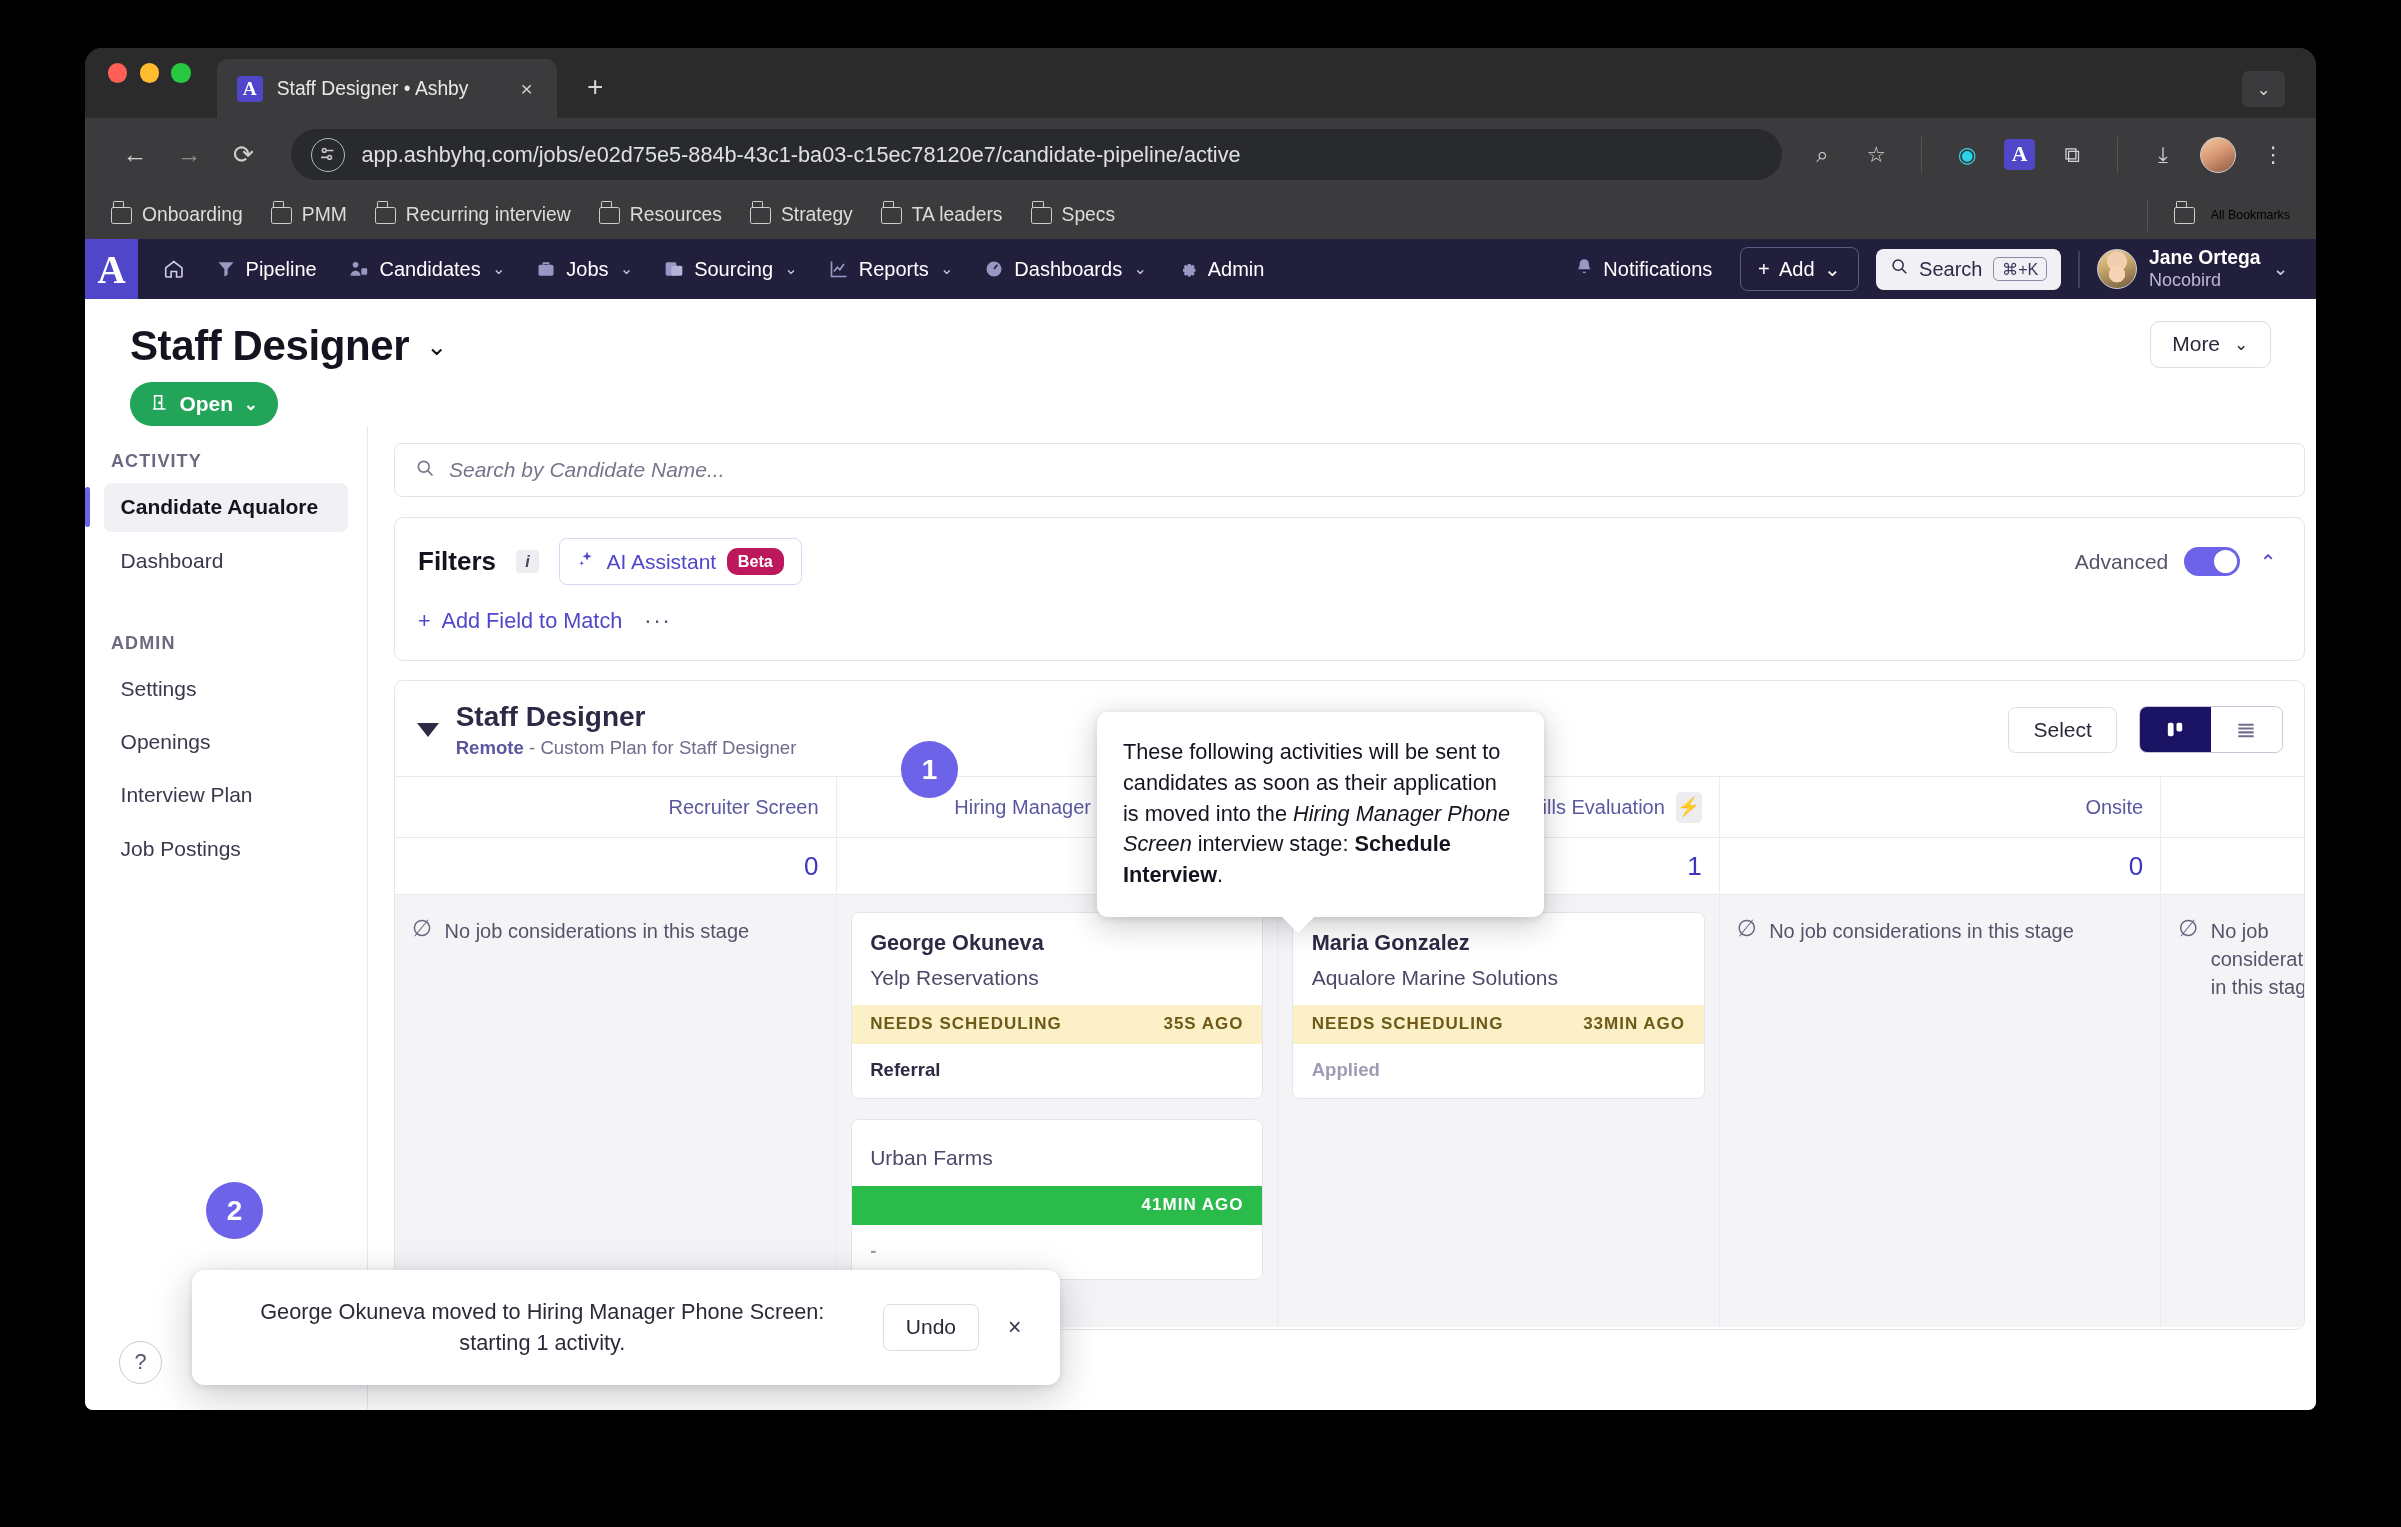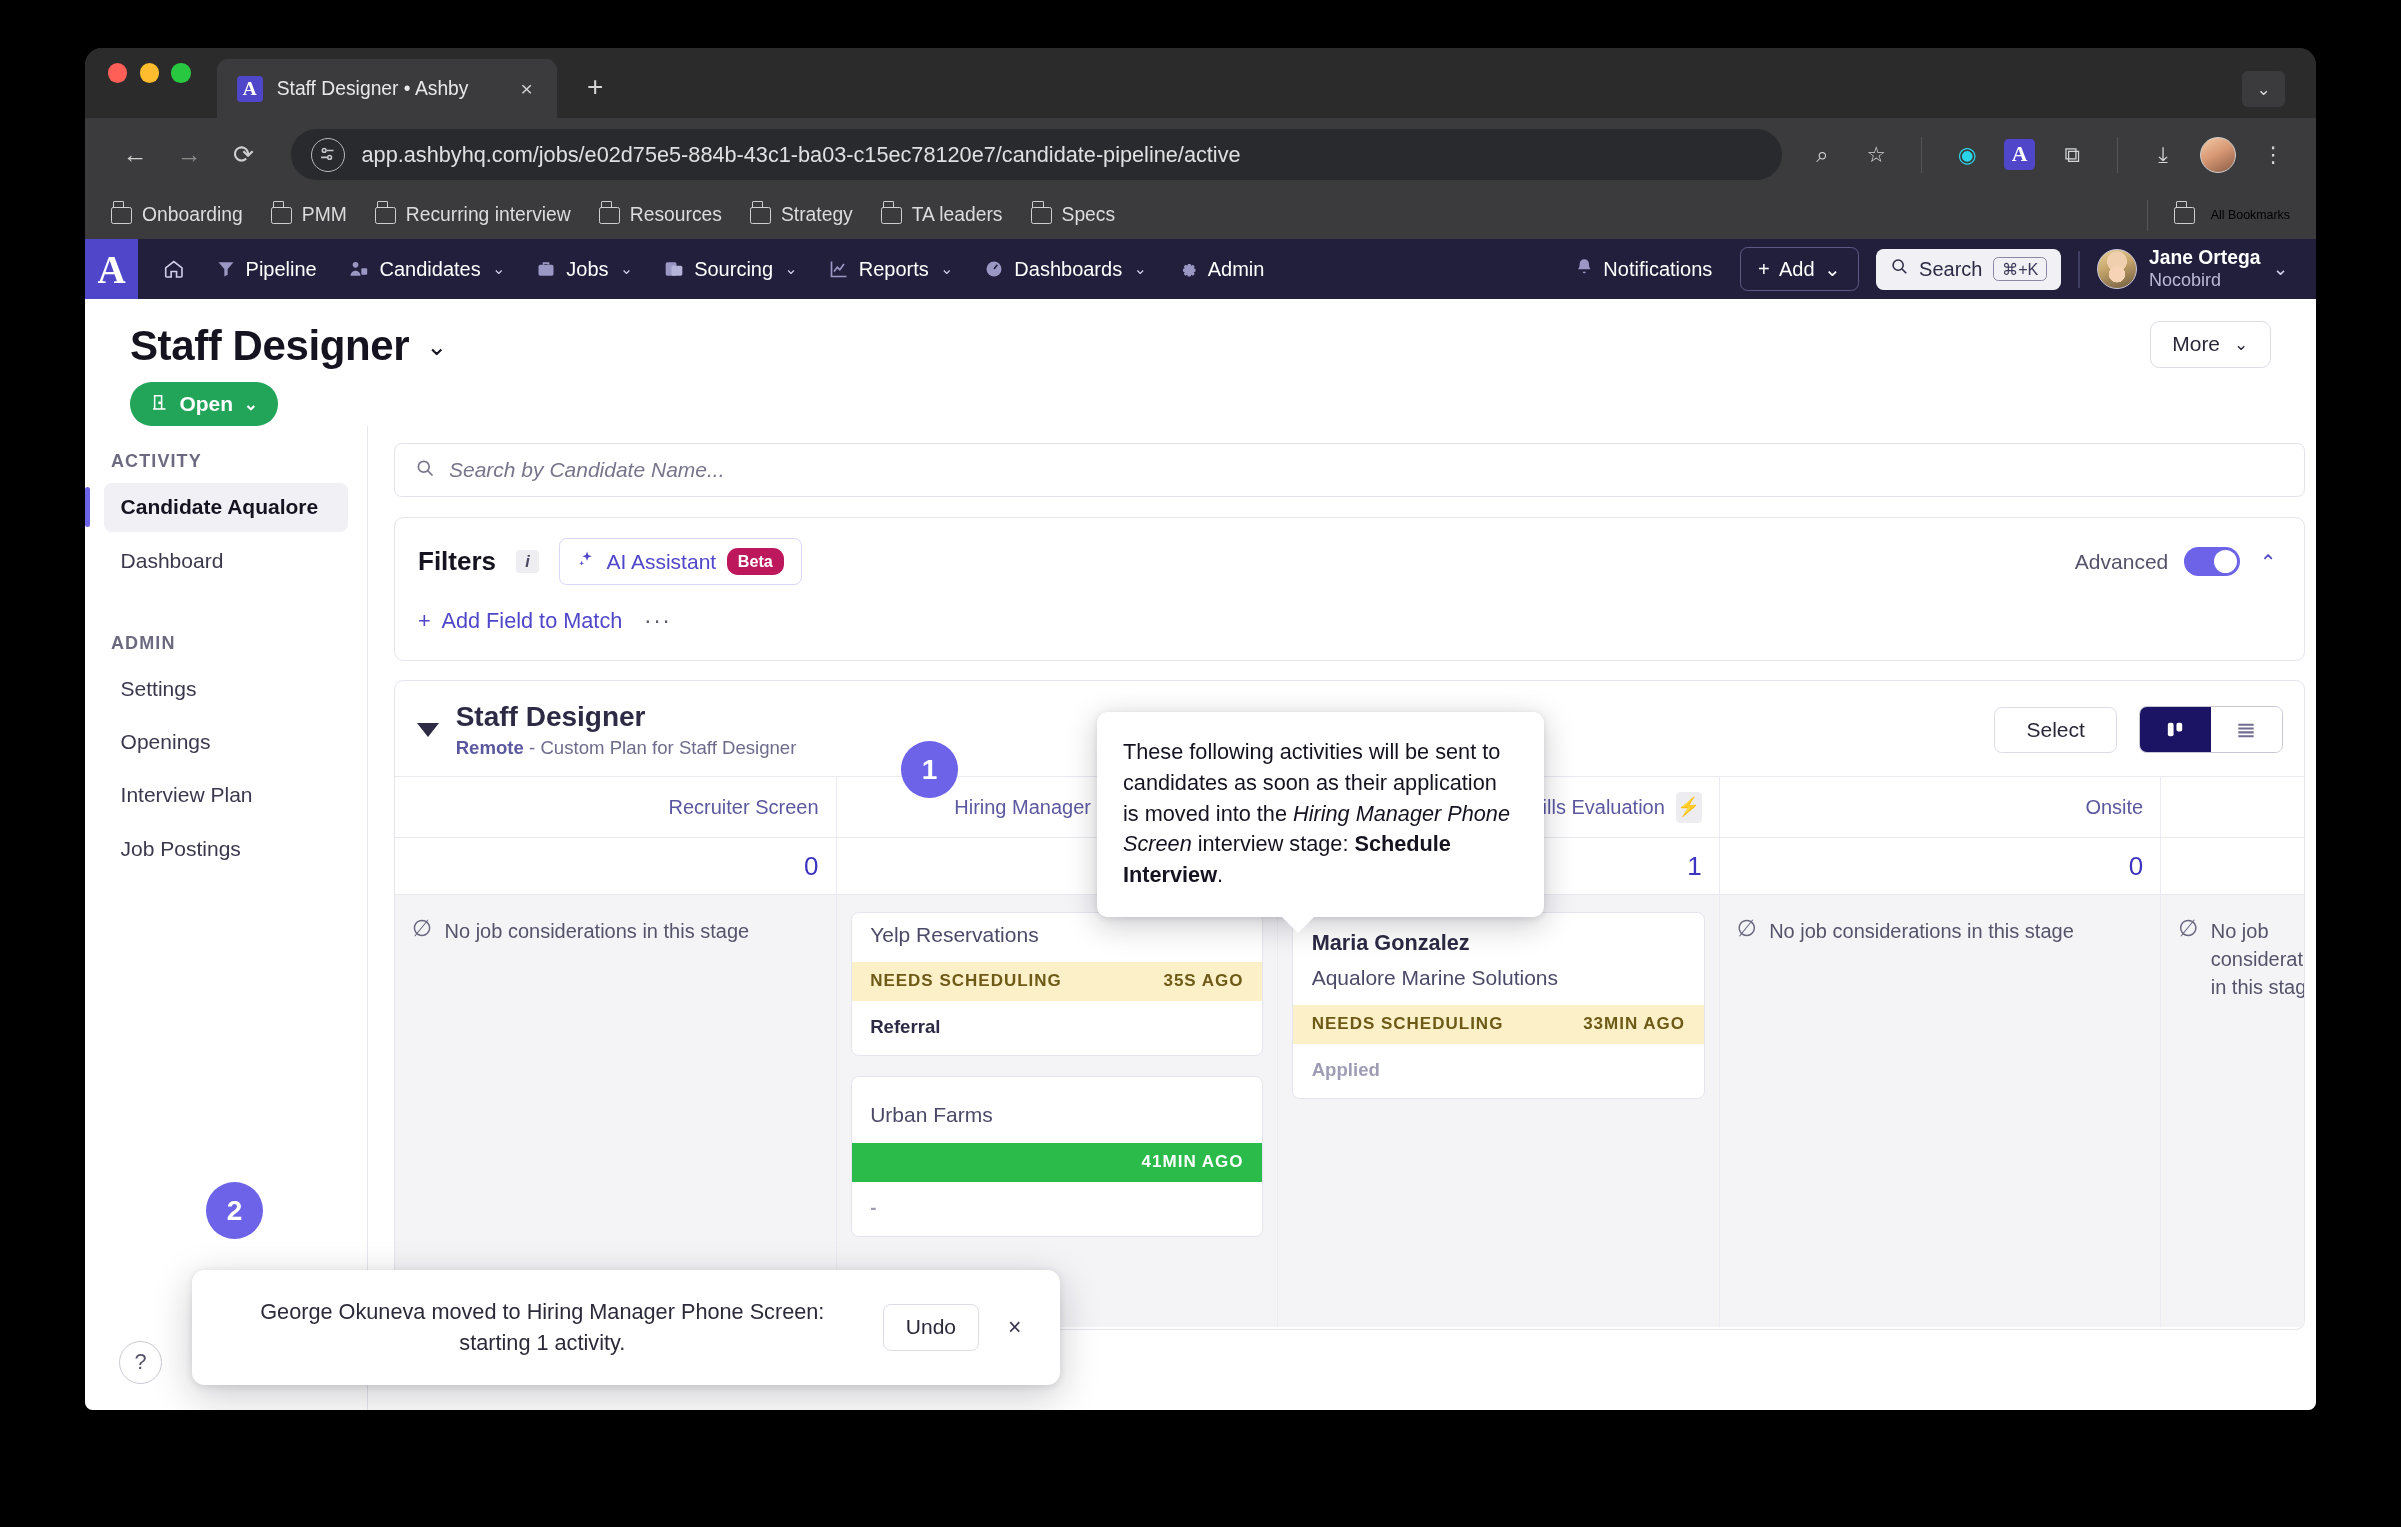--- a/index.html
+++ b/index.html
@@ -415,21 +415,21 @@
     border-right: 11.6px solid transparent;
     border-top: 14px solid #2c2a44;
     margin-right: 17px; flex: none;
   }
   .pipe-title { font-size: 28px; font-weight: 700; color: #2c2a44; }
   .pipe-sub { font-size: 18.6px; color: #6e6c8c; margin-top: 4.6px; }
   .pipe-sub b { color: #5b58a0; font-weight: 700; }
   .pipe-actions { margin-left: auto; display: flex; align-items: center; gap: 21.7px; }
   .select-btn {
     border: 1.2px solid #dcdce4; border-radius: 7.7px;
-    padding: 10px 31px; font-size: 21px; color: #2a2838;
+    padding: 10px 24px; font-size: 21px; color: #2a2838;
     background: #fff;
   }
   .view-toggle { display: flex; border-radius: 7.7px; overflow: hidden; border: 1.2px solid #c7c6d6; }
   .vt {
     width: 71px; height: 45px;
     display: flex; align-items: center; justify-content: center;
   }
   .vt.active { background: #1b1464; }
   .vt.inactive { background: #fff; }
 
@@ -875,20 +875,21 @@
             </div>
 
             <div class="stage-col">
               <div class="stage-hdr">
                 <span>Hiring Manager Phone Screen</span>
                 <span class="bolt">⚡</span>
               </div>
               <div class="stage-count">2</div>
               <div class="stage-body">
                 <div class="cand-card">
+                  <div class="cand-name">George Okuneva</div>
                   <div class="cand-co">Yelp Reservations</div>
                   <div class="status-bar warn">
                     <span>NEEDS SCHEDULING</span>
                     <span>35S AGO</span>
                   </div>
                   <div class="cand-src">Referral</div>
                 </div>
                 <div class="cand-card">
                   <div class="cand-name"></div>
                   <div class="cand-co">Urban Farms</div>

